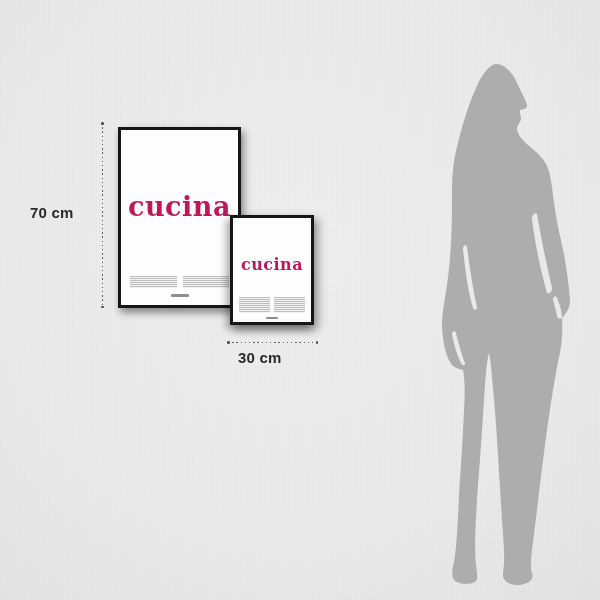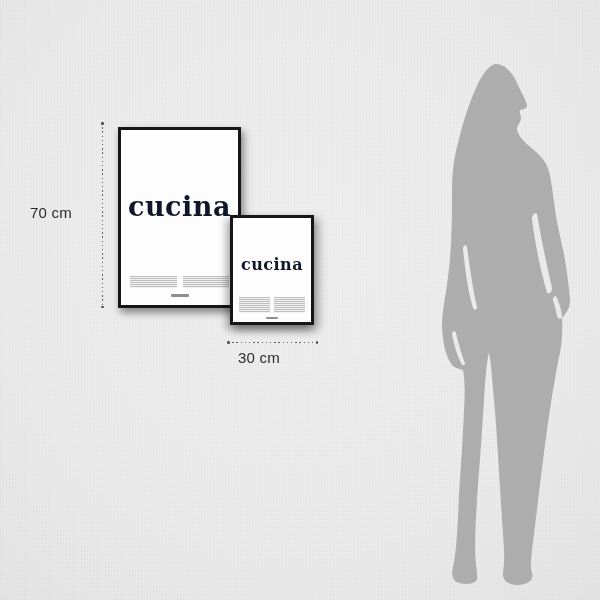--- a/index.html
+++ b/index.html
@@ -34,21 +34,21 @@
   .poster-small {
     left: 230px; top: 215px; width: 84px; height: 110px;
     box-shadow: -5px 4px 7px rgba(0,0,0,0.22), 2px 6px 8px rgba(0,0,0,0.30), 6px 3px 9px rgba(0,0,0,0.16);
     z-index: 2;
   }
   .poster-title {
     position: absolute; left: 0; right: 0;
     text-align: center;
     font-family: "DejaVu Serif", serif;
     font-weight: bold;
-    color: #0f172a;
+    color: #be185d;
     letter-spacing: 0.5px;
     line-height: 1;
   }
   .poster-large .poster-title { top: 63px; font-size: 27px; }
   .poster-small .poster-title { top: 39px; font-size: 16px; }
 
   .fine-print {
     position: absolute; display: flex;
   }
   .poster-large .fine-print { top: 146px; left: 9px; right: 9px; height: 12px; gap: 6px; }
@@ -81,20 +81,21 @@
   .dim-v::before { top: -1px; left: -0.8px; }
   .dim-v::after  { bottom: -1px; left: -0.8px; }
   .dim-h::before { left: -1px; top: -0.8px; }
   .dim-h::after  { right: -1px; top: -0.8px; }
 
   .dim-label {
     position: absolute;
     color: #2a2a2a;
     font-size: 15px;
     letter-spacing: 0.2px;
+    font-weight: bold;
   }
   .label-height { left: 30px; top: 204px; width: 50px; text-align: left; }
   .label-width  { left: 238px; top: 349px; width: 66px; text-align: left; }
 
   
   .silhouette-svg { position: absolute; left: 430px; top: 55px; width: 145px; height: 540px; }
 </style>
 </head>
 <body>
 

